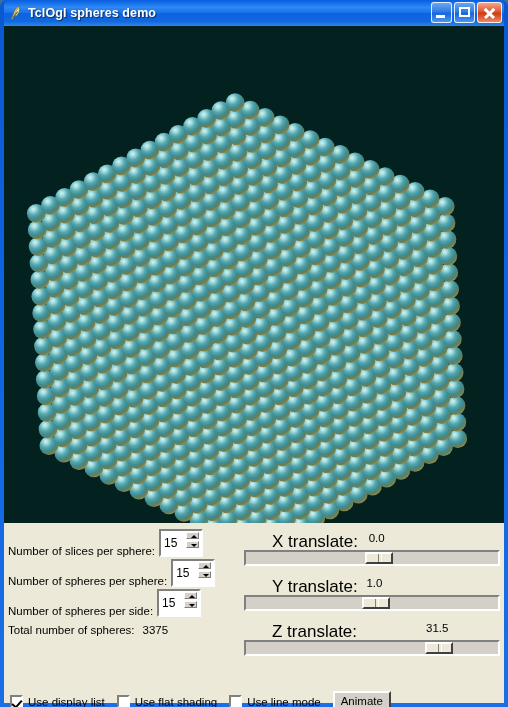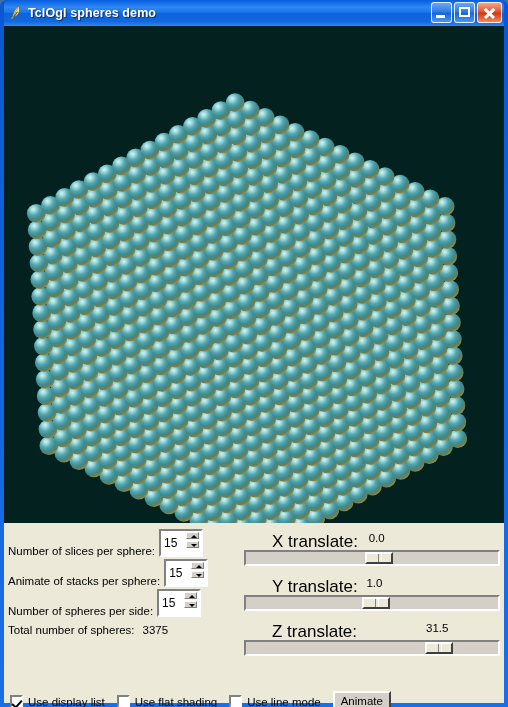--- a/index.html
+++ b/index.html
@@ -1334,21 +1334,21 @@
                   <i></i>
                 </span>
               <span class="ar dn">
                   <i></i>
                 </span>
             </span>
           </span>
         </div>
 
         <div class="row">
-          <span class="lbl">Animate of stacks per sphere:</span>
+          <span class="lbl">Number of spheres per sphere:</span>
           <span class="spin">
             <span class="val">15</span>
             <span class="arrows">
               <span class="ar up">
                   <i></i>
                 </span>
               <span class="ar dn">
                   <i></i>
                 </span>
             </span>

